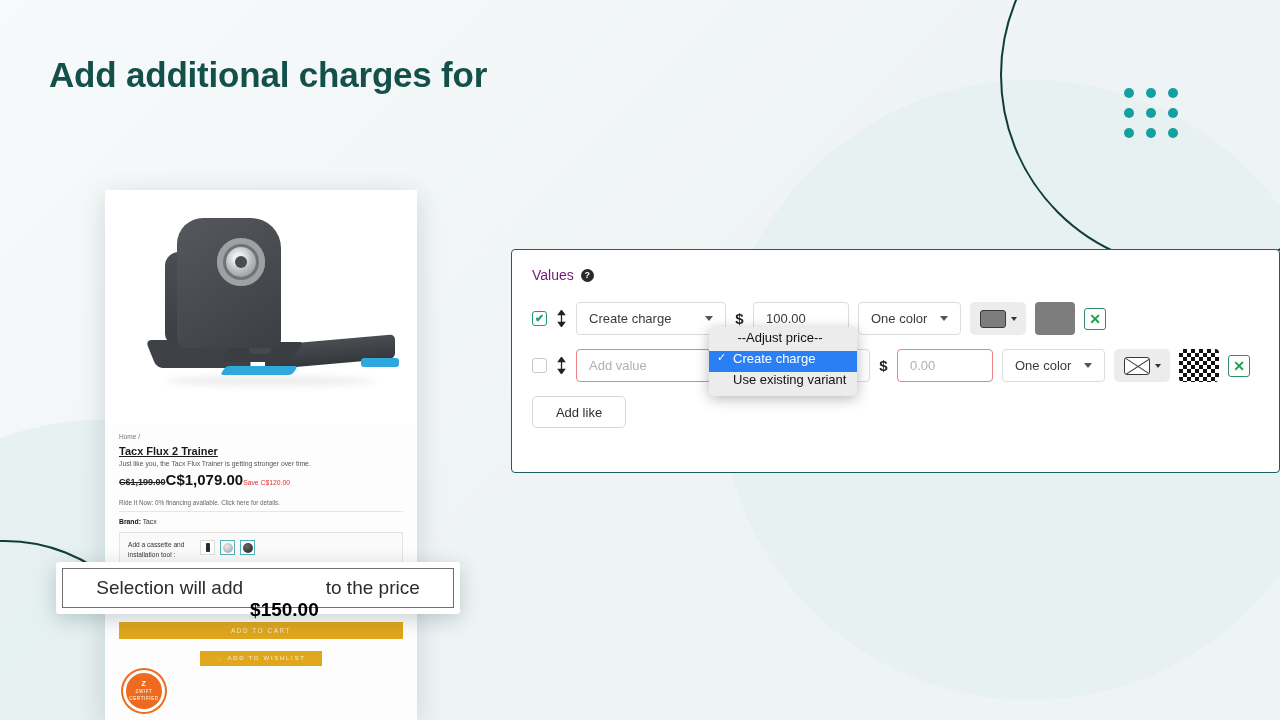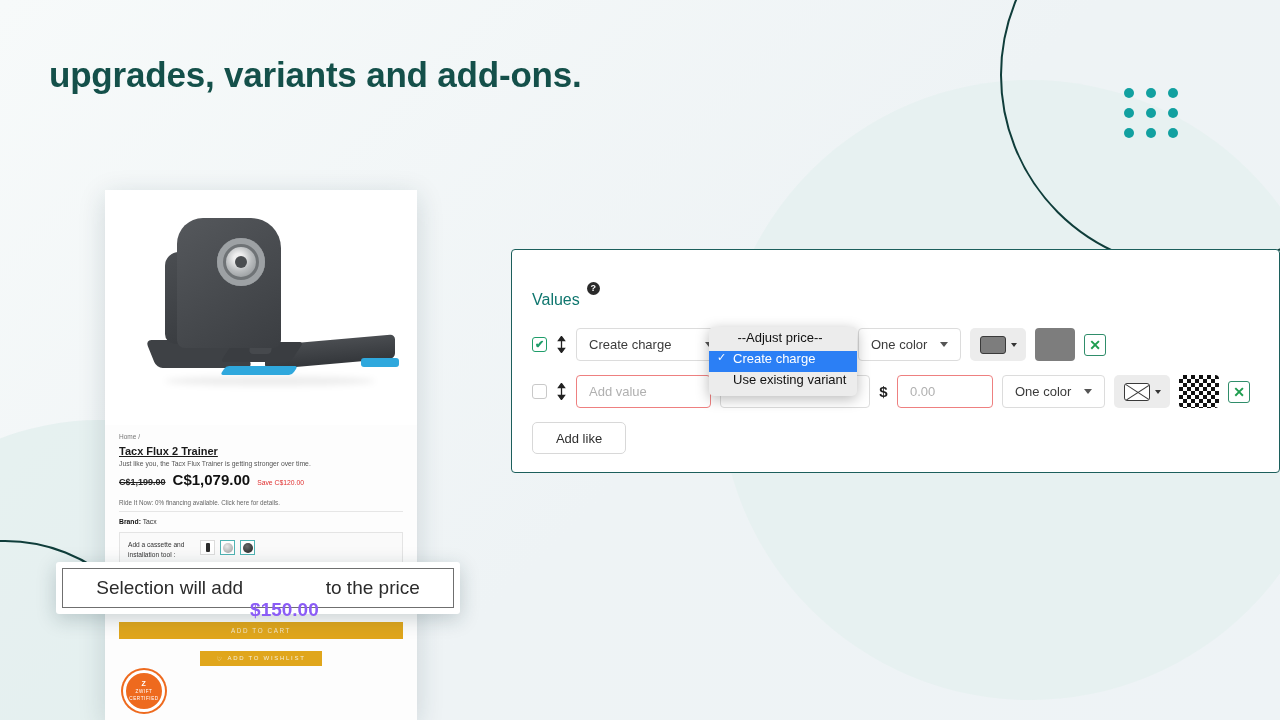--- a/index.html
+++ b/index.html
@@ -117,21 +117,21 @@
   .tr-shadow {
     position:absolute; left:60px; top:186px;
     width:210px; height:10px; border-radius:50%;
     background:rgba(0,0,0,.07); filter:blur(3px);
   }
 
   .prod-info { padding:8px 14px 0 14px; }
   .crumb { font-size:6.5px; color:#777; margin-bottom:5px; }
   .prod-title { font-size:11px; font-weight:700; color:#1b1b1b; margin-bottom:3px;text-decoration:underline; }
   .prod-sub { font-size:6.8px; color:#555; margin-bottom:4px; }
-  .price-row { display:flex; align-items:baseline; gap:7px; margin-bottom:11px; }
+  .price-row { display:flex; align-items:baseline; margin-bottom:11px; }
   .price-old { font-size:9px; font-weight:700; color:#222; text-decoration:line-through; }
   .price-new { font-size:15px; font-weight:700; color:#111; }
   .price-save { font-size:6.8px; color:#e03030; }
   .finance { font-size:6.3px; color:#666; padding-bottom:5px; border-bottom:1px solid #e6e6e6; }
   .brand-row { font-size:6.8px; color:#333; padding:6px 0 7px; }
   .brand-row b { color:#111; }
 
   .opt-box { border:1px solid #e4e4e4; background:#fafafa; padding:7px 8px; }
   .opt-row { display:flex; gap:10px; margin-bottom:9px; }
   .opt-label { font-size:6.6px; color:#333; width:62px; line-height:1.45; flex:none; }
@@ -174,31 +174,31 @@
     position:absolute; left:56px; top:562px;
     width:404px; height:52px; background:#fff;
     box-shadow:0 5px 20px rgba(20,50,60,.22);
     border-radius:3px; padding:6px;
   }
   .callout-inner {
     border:1.5px solid #6f6f6f; height:100%;
     display:flex; align-items:center; justify-content:center; gap:7px;
     font-size:19px; color:#2b2b2b;
   }
-  .callout-amt { color:#8b5cf6; font-weight:700;margin-top:44px; }
+  .callout-amt { color:#000000; font-weight:700;margin-top:44px; }
 
   
   .panel {
     position:absolute; left:511px; top:249px;
     width:769px; height:224px;
     background:#fff; border:1.5px solid #1c5f5c;
     border-radius:4px; padding:17px 20px;
   }
   .panel-head { display:flex; align-items:center; gap:7px; margin-bottom:19px; }
-  .panel-title { font-size:16px; color:#0f766e;margin-top:24px; }
+  .panel-title { font-size:14px; color:#701a75; }
   .help-icon {
     width:13px; height:13px; border-radius:50%; background:#2a2a2a;
     color:#fff; font-size:9px; font-weight:700;
     display:flex; align-items:center; justify-content:center;
   }
 
   .vrow { display:flex; align-items:center; gap:9px; margin-bottom:14px; }
 
   .cbox {
     width:15px; height:15px; border-radius:3px; flex:none;
@@ -291,21 +291,21 @@
       <i></i>
       <i></i>
       <i></i>
       <i></i>
       <i></i>
       <i></i>
   </div>
 </div>
 
 <div class="headline">
-  <div>upgrades, variants and add-ons.</div>
+  <div>Add additional charges for</div>
 </div>
 
 <div class="product-card">
 
   <div class="prod-image">
     <div class="tr-shadow"></div>
     <div class="tr-legR"></div>
     <div class="tr-legL"></div>
     <div class="tr-legC"></div>
     <div class="tr-footA"></div>

